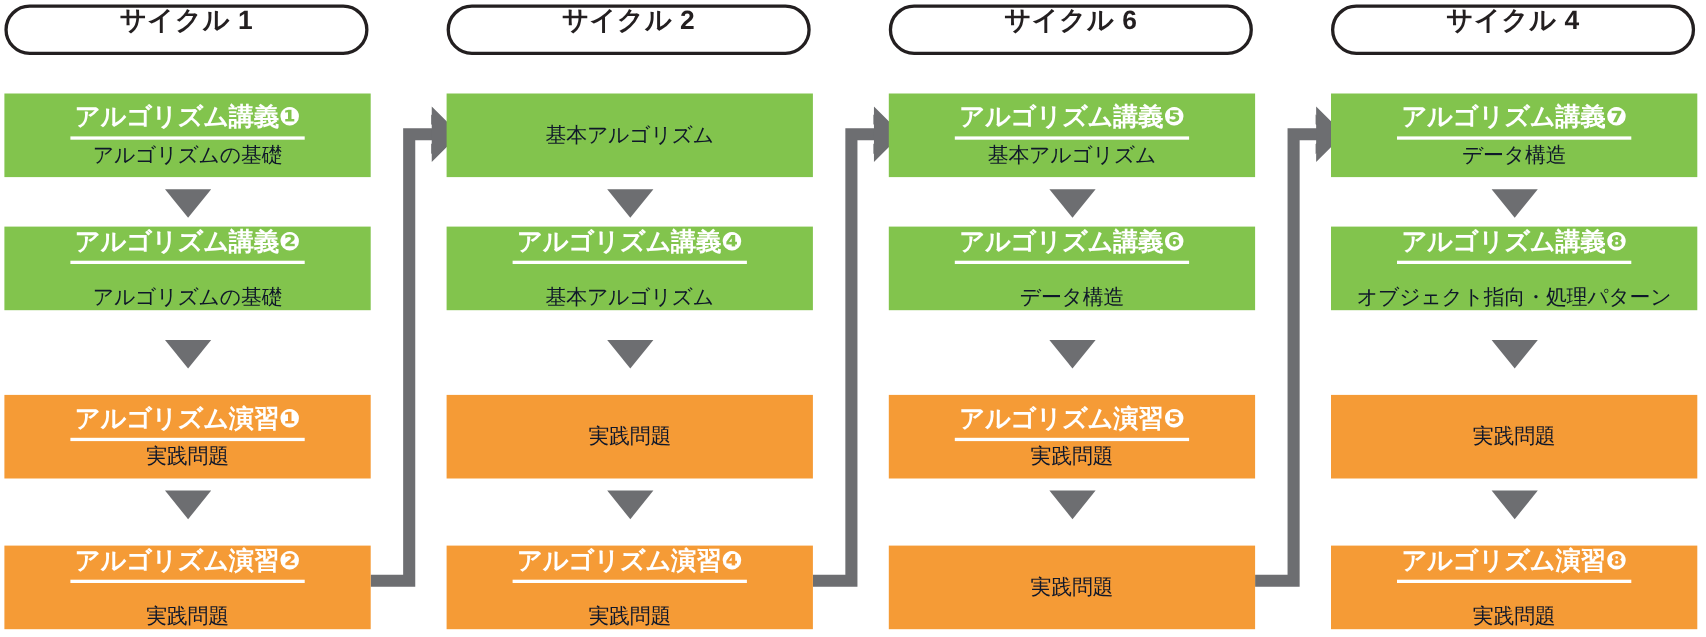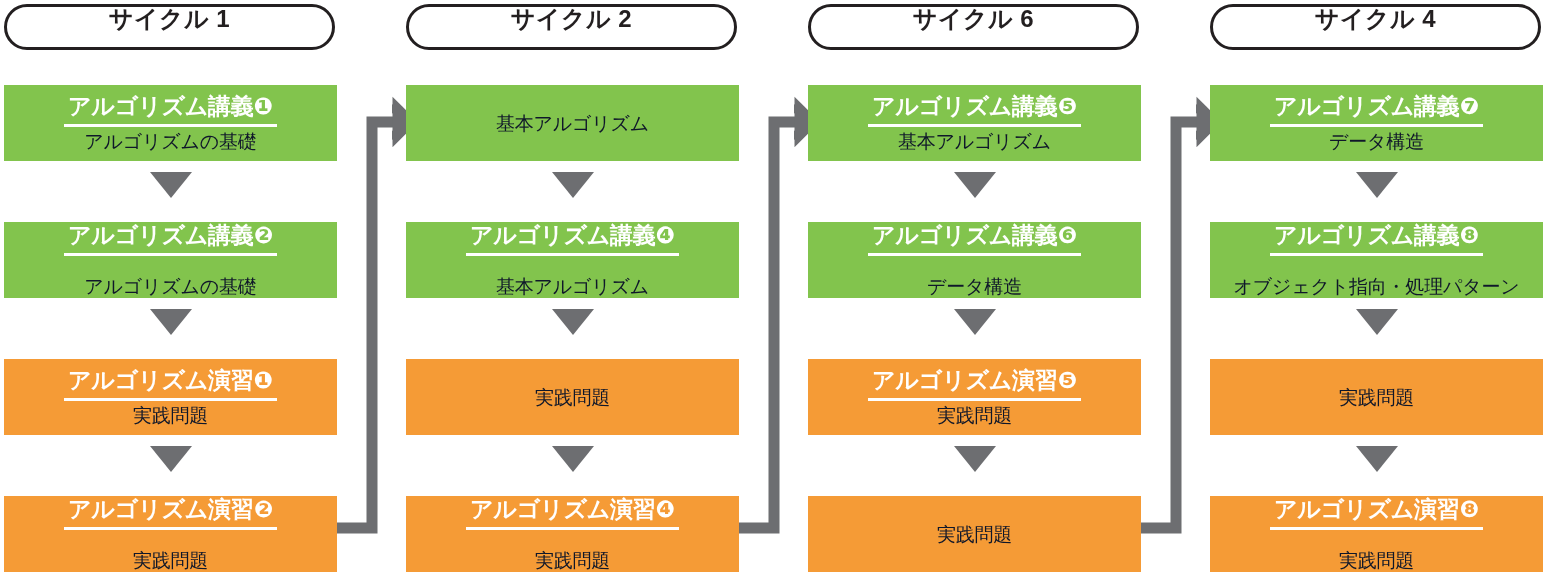--- a/index.html
+++ b/index.html
@@ -64,21 +64,21 @@
     box-sizing: border-box;
     display: flex;
     flex-direction: column;
     align-items: center;
     justify-content: center;
   }
   .box.green  { background: #82c44d; }
   .box.orange { background: #f59b36; }
 
   .box-r0 { top: 85px;  }
-  .box-r1 { top: 222px; gap: 16px; }
+  .box-r1 { top: 206px; gap: 16px; }
   .box-r2 { top: 359px; }
   .box-r3 { top: 496px; gap: 16px; }
 
   .box-title {
     font-size: 23px;
     font-weight: bold;
     color: #ffffff;
     line-height: 1;
     white-space: nowrap;
     padding: 0 4px 6px 4px;

